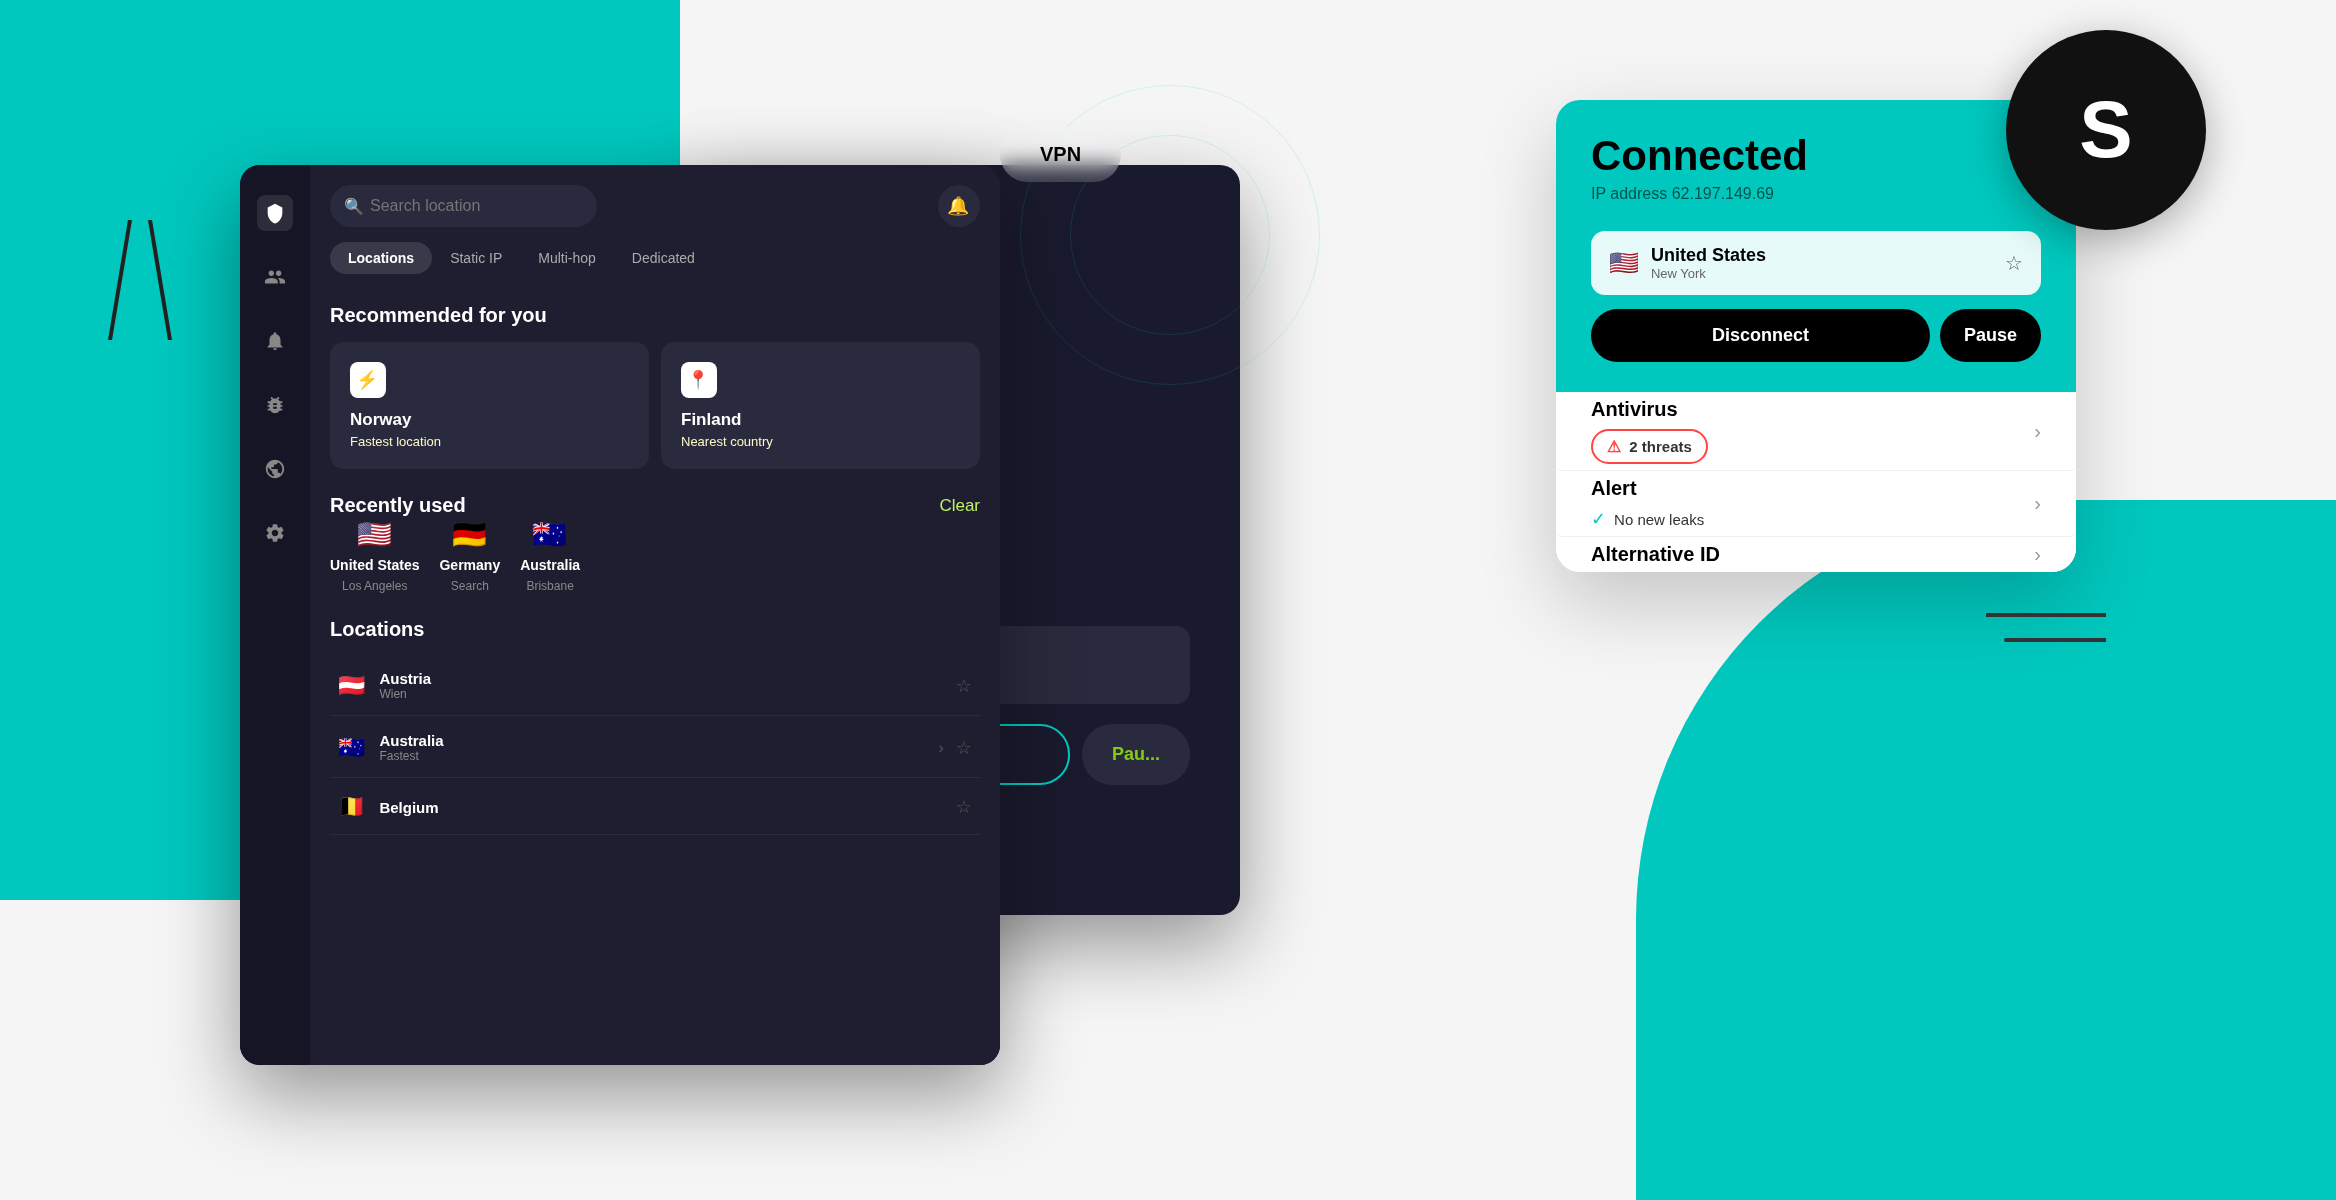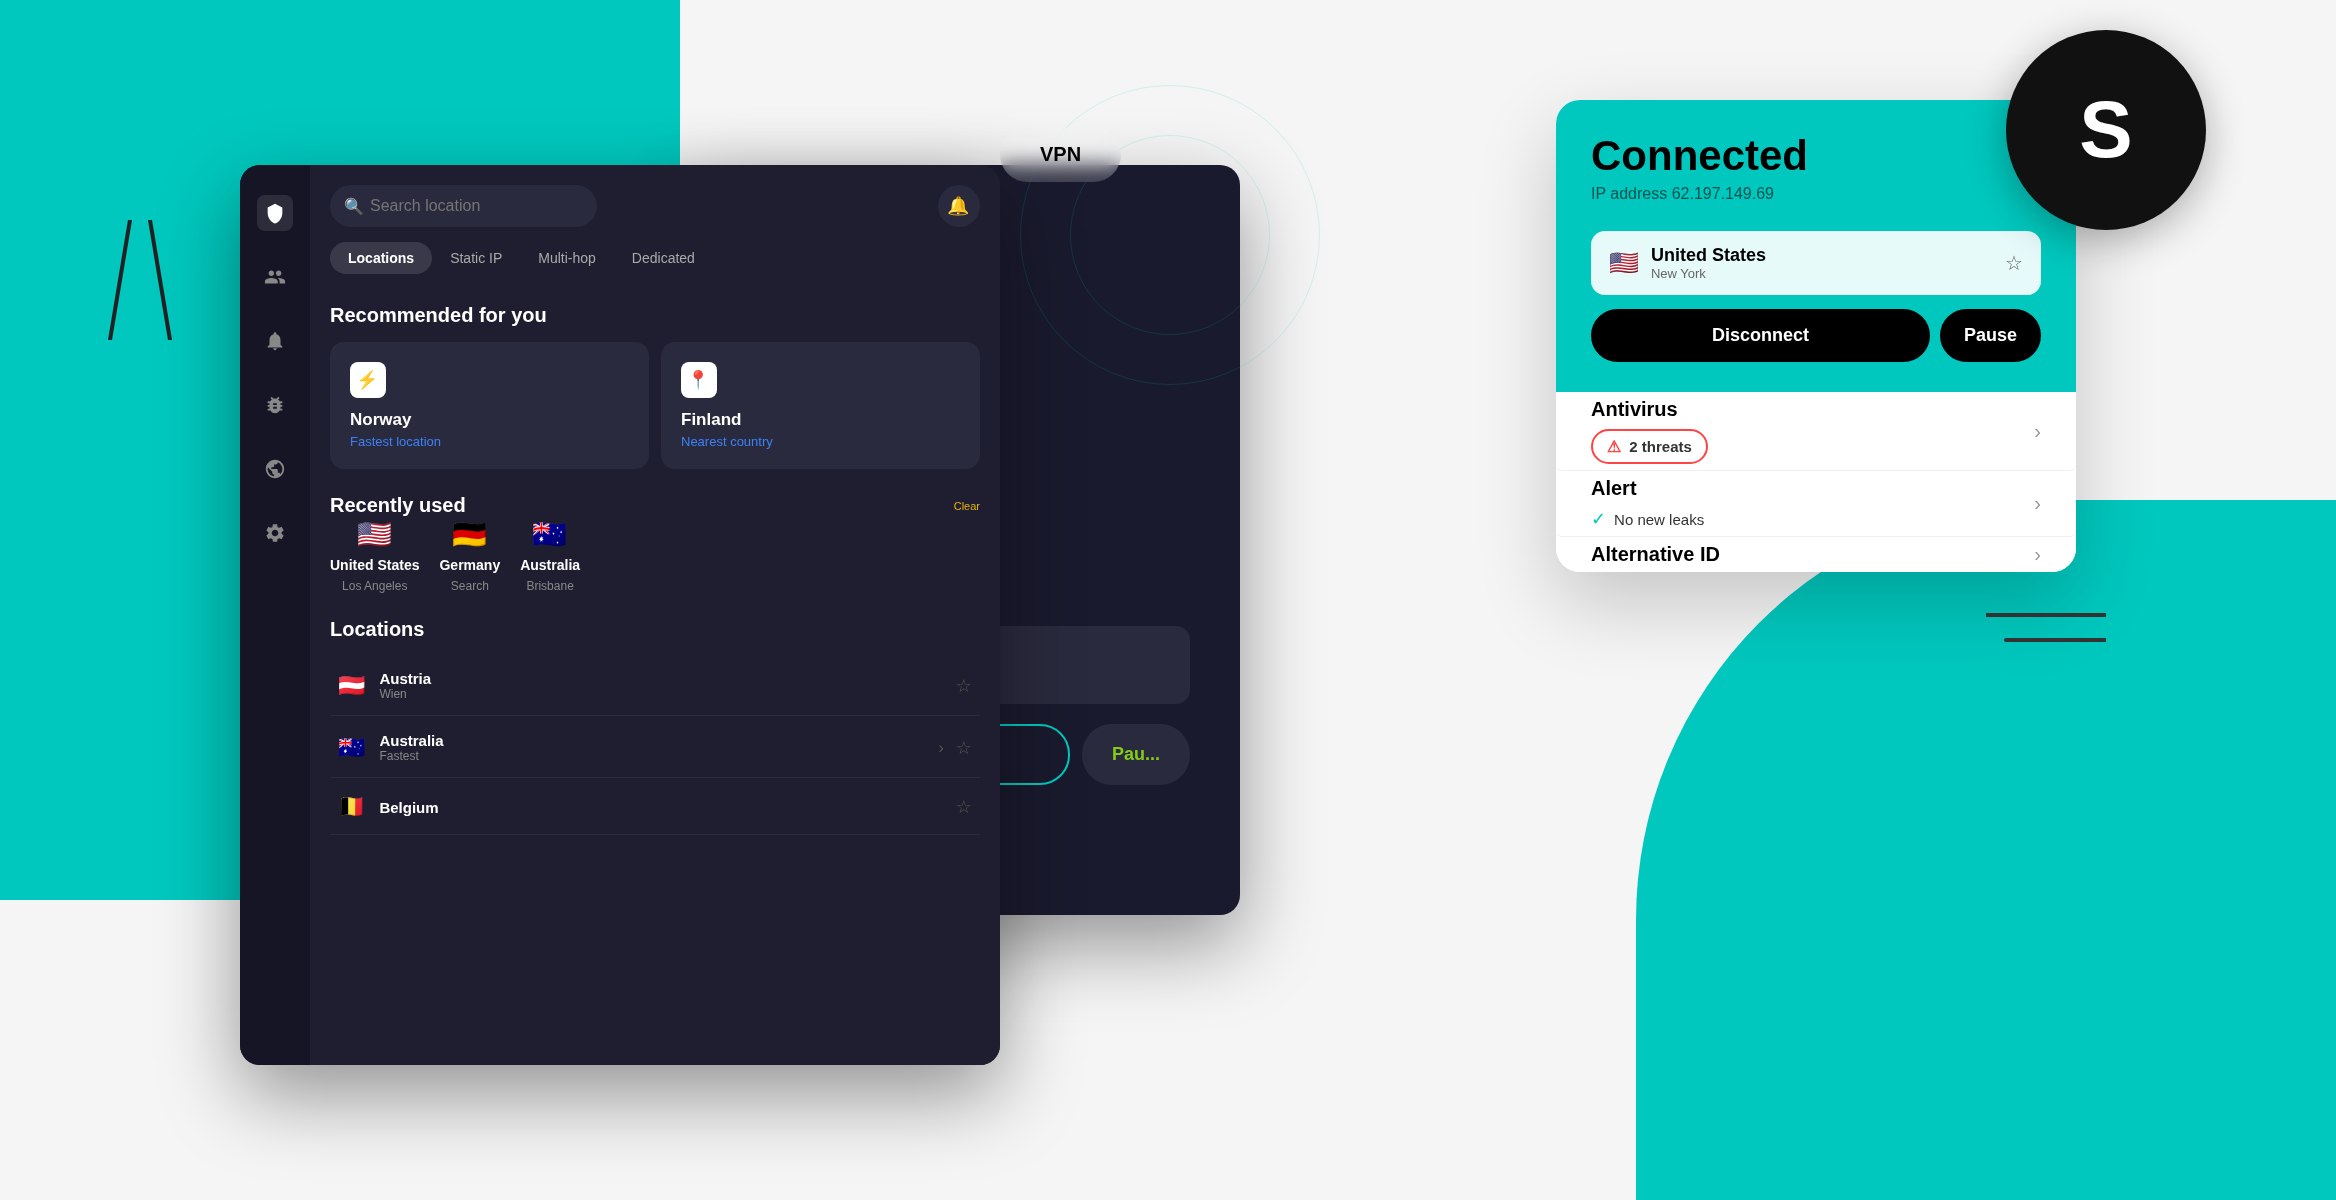--- a/index.html
+++ b/index.html
@@ -192,33 +192,33 @@
       font-size: 18px;
       margin-bottom: 12px;
     }
     .rec-card-name {
       color: #fff;
       font-size: 17px;
       font-weight: 600;
       margin-bottom: 4px;
     }
     .rec-card-sub {
-      color: #3b82f6;
+      color: #fef9c3;
       font-size: 13px;
     }
 
     .recently-header {
       display: flex;
       justify-content: space-between;
       align-items: center;
       margin-bottom: 1px;
     }
     .clear-btn {
-      color: #eab308;
-      font-size: 11px;
+      color: #bef264;
+      font-size: 17px;
       background: none;
       border: none;
       cursor: pointer;
     }
 
     .recent-locations {
       display: flex;
       gap: 20px;
       margin-bottom: 25px;
     }

